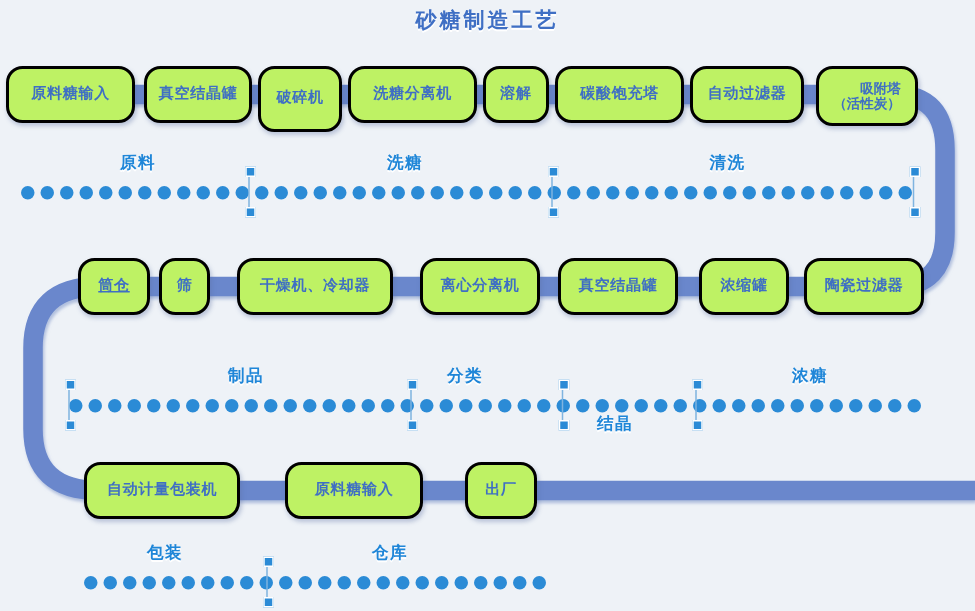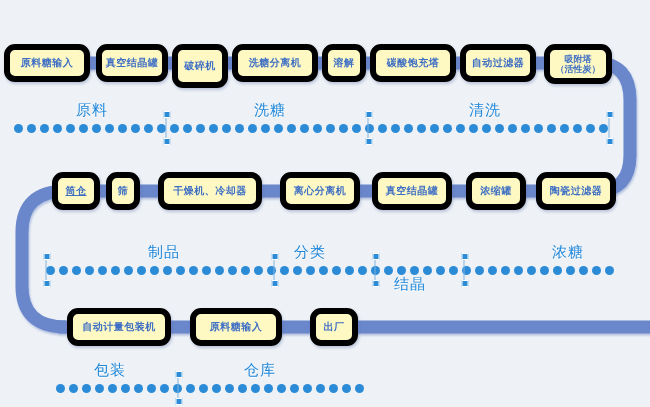--- a/index.html
+++ b/index.html
@@ -27,31 +27,31 @@
     text-shadow: 0 1px 0 #ffffff;
     font-family: "DejaVu Sans", "Liberation Sans", sans-serif;
   }
 
   
   #pipes { position: absolute; left: 0; top: 0; width: 650px; height: 407px; }
 
   
   .node {
     position: absolute;
-    background: #fef9c3;
-    border: 6px solid #000000;
+    background: #bef264;
+    border: 2px solid #000000;
     border-radius: 11px;
     color: #3f6fc4;
     font-size: 10px;
     font-weight: bold;
     letter-spacing: 0.5px;
     display: flex;
     align-items: center;
     justify-content: center;
-    text-align: center;
+    text-align: right;
     line-height: 1.15;
     box-shadow: 1px 2px 3px rgba(90,110,160,0.35);
     white-space: nowrap;
     z-index: 4;
   }
   .node.two-line { white-space: normal; font-size: 9px; letter-spacing: 0; font-family: Liberation Serif, serif; }
 
   
   .rail { position: absolute; height: 22px; z-index: 3; }
   .dots { position: absolute; left: 0; top: 6px; height: 10px; white-space: nowrap; }
@@ -60,22 +60,22 @@
     width: 9px; height: 9px;
     border-radius: 50%;
     background: #2b8bd6;
     margin-right: 4px;
     vertical-align: top;
   }
   .seg-label {
     position: absolute;
     top: -17px;
     transform: translateX(-50%);
-    font-size: 15px;
-    font-weight: normal;
+    font-size: 11px;
+    font-weight: bold;
     letter-spacing: 1px;
     color: #1f86d8;
     text-shadow: 0 1px 0 #ffffff;
     white-space: nowrap;
   }
   
   .tick {
     position: absolute;
     top: -4px;
     width: 1px; height: 28px;
@@ -91,20 +91,21 @@
     border: 1px solid #ffffff;
   }
   .tick::before { top: -3px; }
   .tick::after  { bottom: -3px; }
 </style>
 </head>
 <body>
 
 <div id="stage">
 
+  <div class="title">砂糖制造工艺</div>
 
   <svg id="pipes" viewBox="0 0 650 407" width="650" height="407">
     <defs>
       <filter id="pipeShadow" x="-20%" y="-20%" width="150%" height="150%">
         <feDropShadow dx="1" dy="2" stdDeviation="1.2" flood-color="#7e94c8" flood-opacity="0.55"></feDropShadow>
       </filter>
     </defs>
     <g filter="url(#pipeShadow)" fill="none" stroke="#6a87cc" stroke-width="13" stroke-linecap="butt">
 
       <path d="M 10 63 L 600 63"></path>
@@ -128,40 +129,40 @@
       <div class="node" style="left: 370px; top: 44px; width: 86px; height: 38px;">碳酸饱充塔</div>
       <div class="node" style="left: 460px; top: 44px; width: 76px; height: 38px;">自动过滤器</div>
       <div class="node two-line" style="left: 544px; top: 44px; width: 68px; height: 40px;">吸附塔<br>（活性炭）</div>
       <div class="node" style="left: 52px; top: 172px; width: 48px; height: 38px; text-decoration: underline;">筒仓</div>
       <div class="node" style="left: 106px; top: 172px; width: 34px; height: 38px;">筛</div>
       <div class="node" style="left: 158px; top: 172px; width: 104px; height: 38px;">干燥机、冷却器</div>
       <div class="node" style="left: 280px; top: 172px; width: 80px; height: 38px;">离心分离机</div>
       <div class="node" style="left: 372px; top: 172px; width: 80px; height: 38px;">真空结晶罐</div>
       <div class="node" style="left: 466px; top: 172px; width: 60px; height: 38px;">浓缩罐</div>
       <div class="node" style="left: 536px; top: 172px; width: 80px; height: 38px;">陶瓷过滤器</div>
-      <div class="node" style="left: 67px; top: 308px; width: 104px; height: 38px;">自动计量包装机</div>
+      <div class="node" style="left: 56px; top: 308px; width: 104px; height: 38px;">自动计量包装机</div>
       <div class="node" style="left: 190px; top: 308px; width: 92px; height: 38px;">原料糖输入</div>
       <div class="node" style="left: 310px; top: 308px; width: 48px; height: 38px;">出厂</div>
     </div>
   <div id="rails-layer">
       <div class="rail" style="left: 14px; top: 118px; width: 600px;">
         <div class="dots"><span class="dot"></span><span class="dot"></span><span class="dot"></span><span class="dot"></span><span class="dot"></span><span class="dot"></span><span class="dot"></span><span class="dot"></span><span class="dot"></span><span class="dot"></span><span class="dot"></span><span class="dot"></span><span class="dot"></span><span class="dot"></span><span class="dot"></span><span class="dot"></span><span class="dot"></span><span class="dot"></span><span class="dot"></span><span class="dot"></span><span class="dot"></span><span class="dot"></span><span class="dot"></span><span class="dot"></span><span class="dot"></span><span class="dot"></span><span class="dot"></span><span class="dot"></span><span class="dot"></span><span class="dot"></span><span class="dot"></span><span class="dot"></span><span class="dot"></span><span class="dot"></span><span class="dot"></span><span class="dot"></span><span class="dot"></span><span class="dot"></span><span class="dot"></span><span class="dot"></span><span class="dot"></span><span class="dot"></span><span class="dot"></span><span class="dot"></span><span class="dot"></span><span class="dot"></span></div>
         <div class="seg-label" style="left: 78px;">原料</div>
         <div class="seg-label" style="left: 256px;">洗糖</div>
         <div class="seg-label" style="left: 471px;">清洗</div>
         <div class="tick" style="left: 152px;"></div>
         <div class="tick" style="left: 354px;"></div>
         <div class="tick" style="left: 595px;"></div>
       </div>
       <div class="rail" style="left: 46px; top: 260px; width: 570px;">
         <div class="dots"><span class="dot"></span><span class="dot"></span><span class="dot"></span><span class="dot"></span><span class="dot"></span><span class="dot"></span><span class="dot"></span><span class="dot"></span><span class="dot"></span><span class="dot"></span><span class="dot"></span><span class="dot"></span><span class="dot"></span><span class="dot"></span><span class="dot"></span><span class="dot"></span><span class="dot"></span><span class="dot"></span><span class="dot"></span><span class="dot"></span><span class="dot"></span><span class="dot"></span><span class="dot"></span><span class="dot"></span><span class="dot"></span><span class="dot"></span><span class="dot"></span><span class="dot"></span><span class="dot"></span><span class="dot"></span><span class="dot"></span><span class="dot"></span><span class="dot"></span><span class="dot"></span><span class="dot"></span><span class="dot"></span><span class="dot"></span><span class="dot"></span><span class="dot"></span><span class="dot"></span><span class="dot"></span><span class="dot"></span><span class="dot"></span><span class="dot"></span></div>
         <div class="seg-label" style="left: 102px; padding-left: 32px;">制品</div>
         <div class="seg-label" style="left: 264px;">分类</div>
         <div class="seg-label" style="left: 364px; margin-top: 32px;">结晶</div>
-        <div class="seg-label" style="left: 522px;">浓糖</div>
+        <div class="seg-label" style="left: 494px;">浓糖</div>
         <div class="tick" style="left: 0px;"></div>
         <div class="tick" style="left: 228px;"></div>
         <div class="tick" style="left: 329px;"></div>
         <div class="tick" style="left: 418px;"></div>
       </div>
       <div class="rail" style="left: 56px; top: 378px; width: 310px;">
         <div class="dots"><span class="dot"></span><span class="dot"></span><span class="dot"></span><span class="dot"></span><span class="dot"></span><span class="dot"></span><span class="dot"></span><span class="dot"></span><span class="dot"></span><span class="dot"></span><span class="dot"></span><span class="dot"></span><span class="dot"></span><span class="dot"></span><span class="dot"></span><span class="dot"></span><span class="dot"></span><span class="dot"></span><span class="dot"></span><span class="dot"></span><span class="dot"></span><span class="dot"></span><span class="dot"></span><span class="dot"></span></div>
         <div class="seg-label" style="left: 54px;">包装</div>
         <div class="seg-label" style="left: 204px;">仓库</div>
         <div class="tick" style="left: 122px;"></div>

